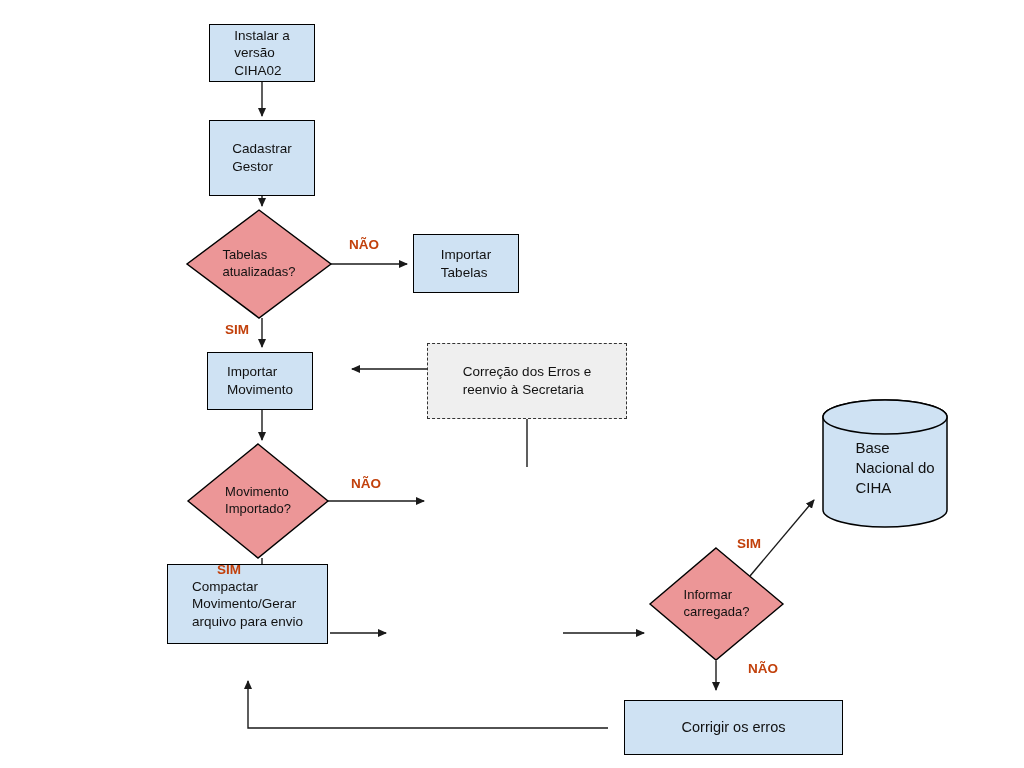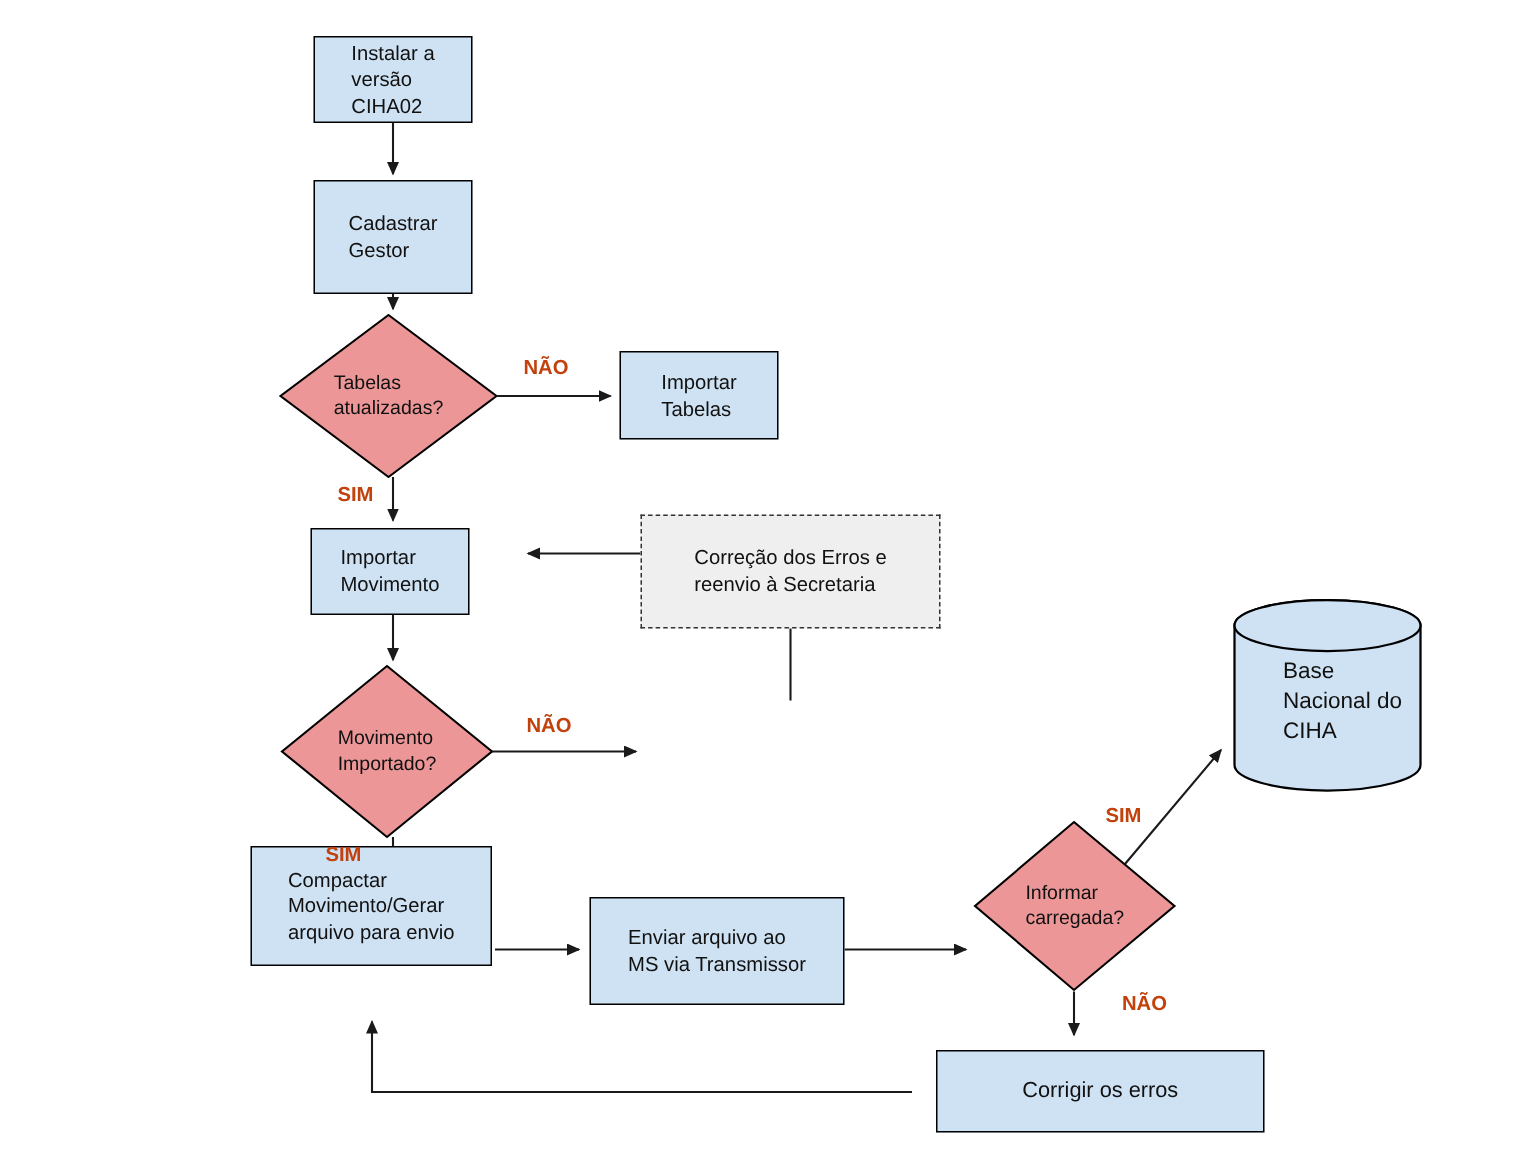--- a/index.html
+++ b/index.html
@@ -95,24 +95,20 @@
 reenvio à Secretaria</span>
   </div>
 
 
   <div class="node process" style="left:167px;top:564px;width:161px;height:80px">
     <span class="nlabel">Compactar
 Movimento/Gerar
 arquivo para envio</span>
   </div>
 
-  <div class="node process" style="left:393px;top:598px;width:170px;height:72px">
-    <span class="nlabel">Enviar arquivo ao
-MS via Transmissor</span>
-  </div>
 
   <div class="node process" style="left:624px;top:700px;width:219px;height:55px;font-size:14.5px">
     <span class="nlabel">Corrigir os erros</span>
   </div>
 
   <div class="node overlay" style="left:187px;top:210px;width:144px;height:108px">
     <span class="nlabel">Tabelas
 atualizadas?</span>
   </div>
 

